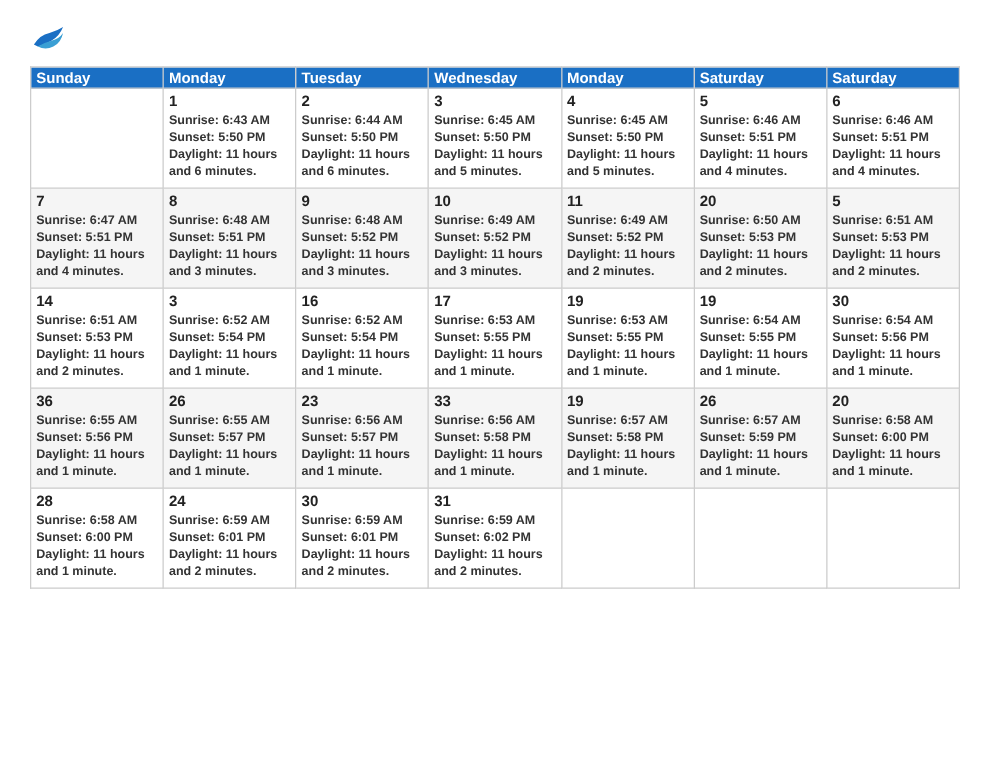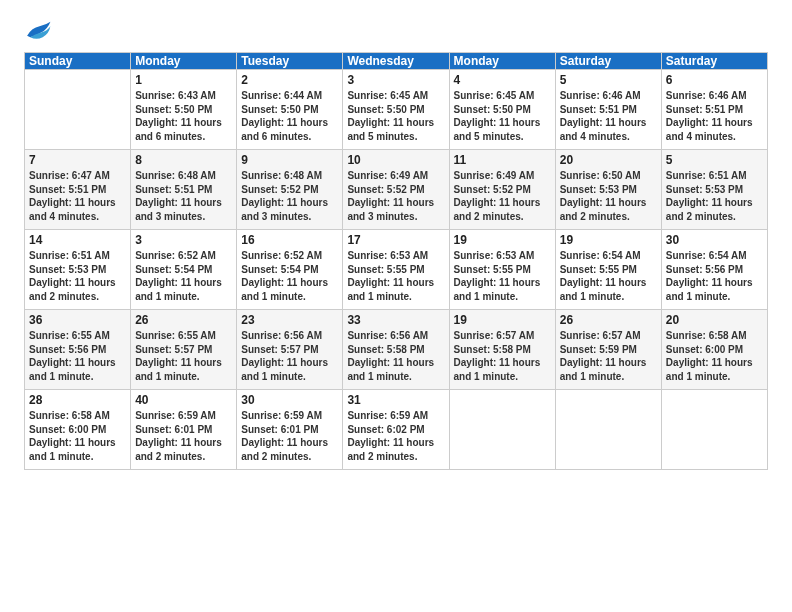--- a/index.html
+++ b/index.html
@@ -236,21 +236,21 @@
           <div class="day-number">20</div>
           <div class="day-info">Sunrise: 6:58 AM<br>Sunset: 6:00 PM<br>Daylight: 11 hours and 1 minute.</div>
         </td>
       </tr>
       <tr class="no-stripe">
         <td>
           <div class="day-number">28</div>
           <div class="day-info">Sunrise: 6:58 AM<br>Sunset: 6:00 PM<br>Daylight: 11 hours and 1 minute.</div>
         </td>
         <td>
-          <div class="day-number">40</div>
+          <div class="day-number">24</div>
           <div class="day-info">Sunrise: 6:59 AM<br>Sunset: 6:01 PM<br>Daylight: 11 hours and 2 minutes.</div>
         </td>
         <td>
           <div class="day-number">30</div>
           <div class="day-info">Sunrise: 6:59 AM<br>Sunset: 6:01 PM<br>Daylight: 11 hours and 2 minutes.</div>
         </td>
         <td>
           <div class="day-number">31</div>
           <div class="day-info">Sunrise: 6:59 AM<br>Sunset: 6:02 PM<br>Daylight: 11 hours and 2 minutes.</div>
         </td>

